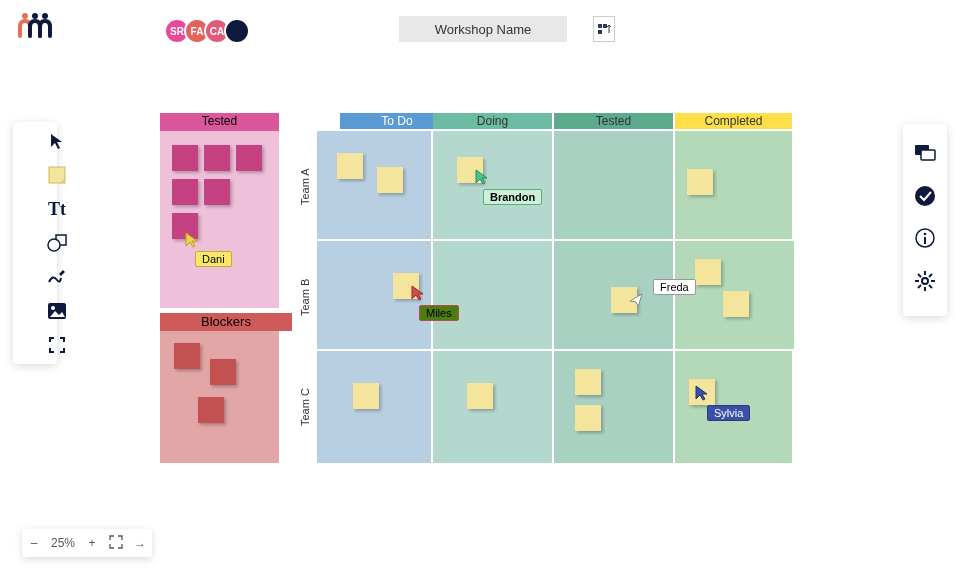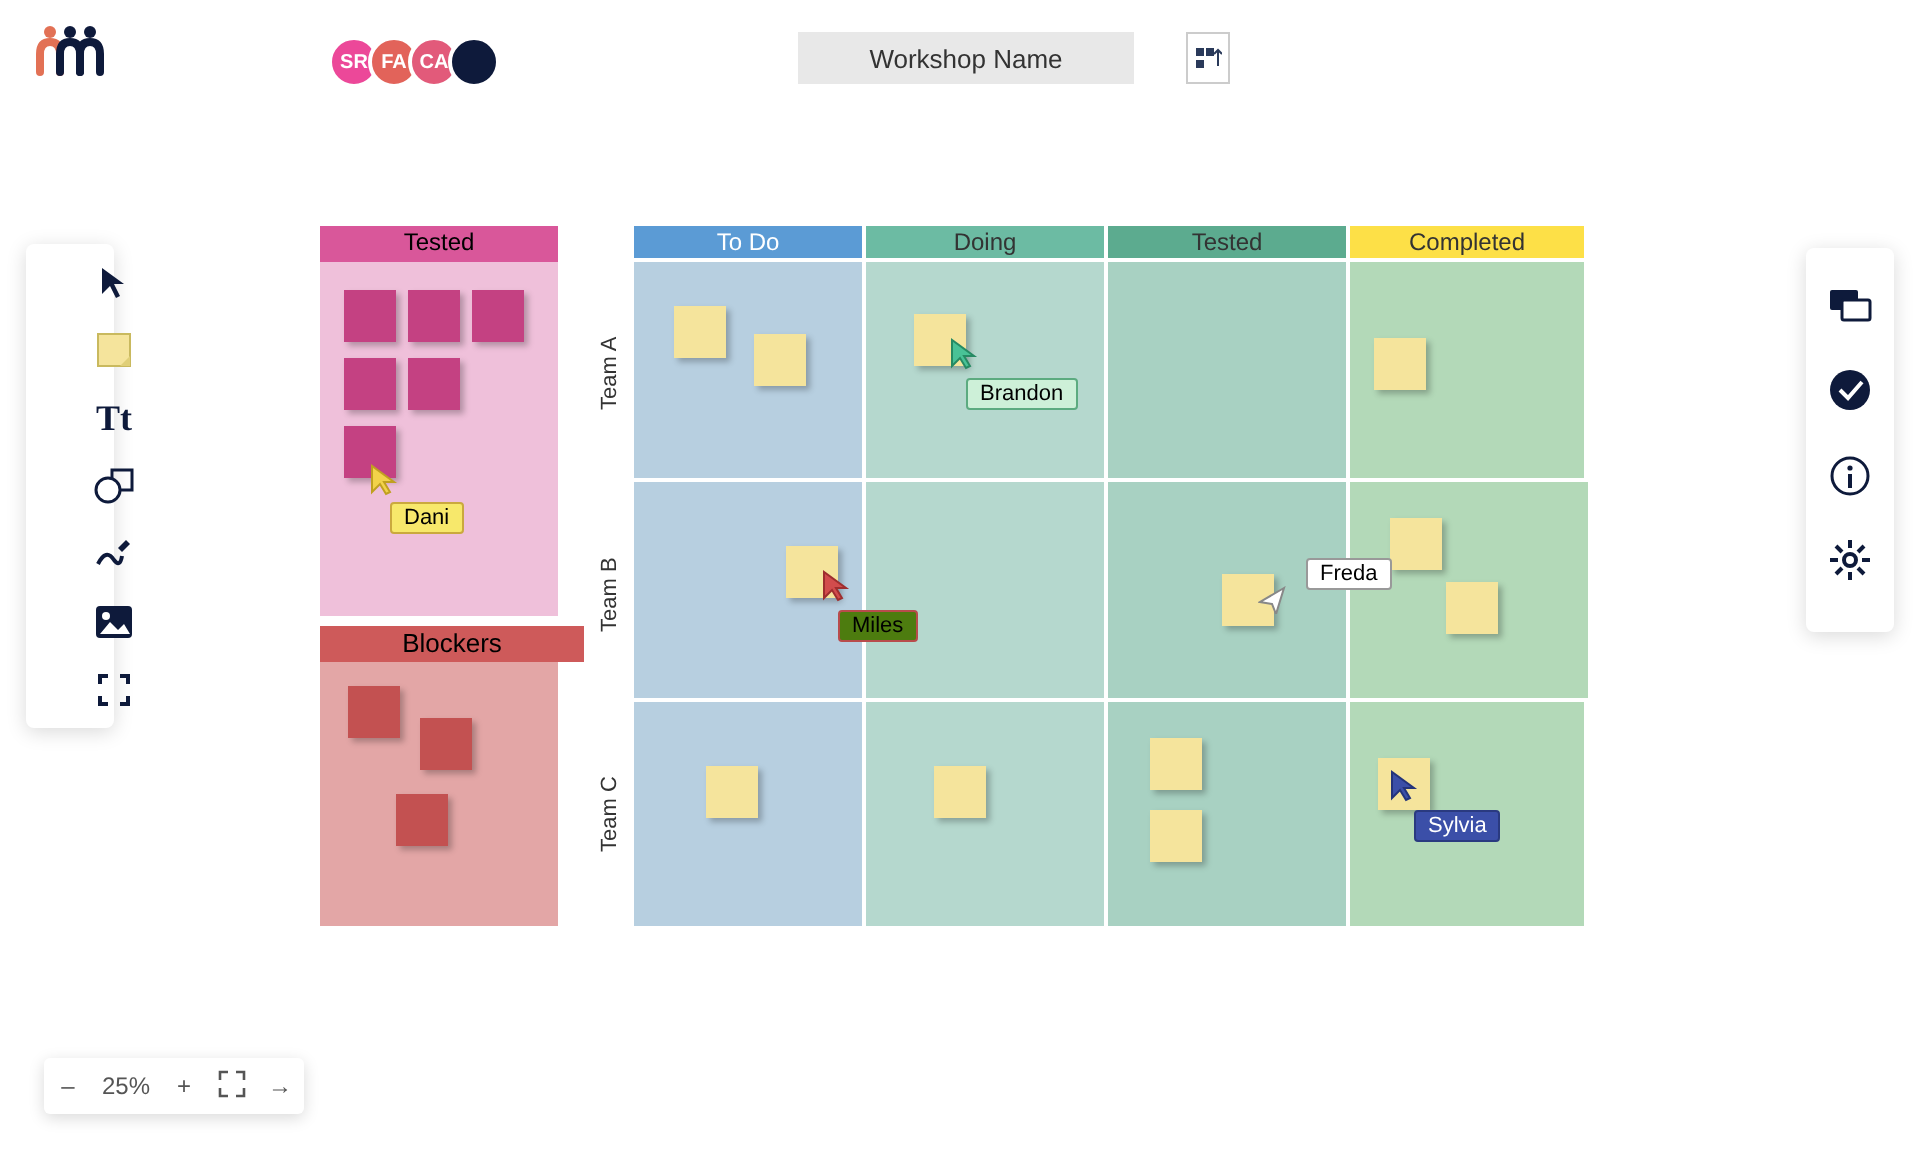--- a/index.html
+++ b/index.html
@@ -30,32 +30,32 @@
   .row-l { position: absolute; left: 139px; width: 16px; font-size: 11px; writing-mode: vertical-rl; transform: rotate(180deg); text-align: center; color: #333; }
   
   .backlog-head   { left: 0;   width: 119px; top: 0;  height: 18px; background: #d9579a; color:#000; }
   .backlog-body   { position: absolute; left: 0; top: 18px; width: 119px; height: 177px; background: #efc0da; }
   .blockers-head  { position: absolute; left: 0; top: 200px; width: 132px; height: 18px; background: #ce5a5a; font-size:13px; text-align:center; line-height:18px; }
   .blockers-body  { position: absolute; left: 0; top: 218px; width: 119px; height: 132px; background: #e3a6a6; }
   
   .grid { position: absolute; left: 157px; top: 0; width: 475px; height: 350px; }
   .cell { position: absolute; }
   .hdr { height: 16px; top: 0; }
-  .c-todo  { background: #b7cfe0; } .h-todo  { background: #5b9bd5; color:#fff;}
+  .c-todo  { background: #b7cfe0; } .h-todo  { background: #5b9bd5; color:#fff;margin-left:23px;}
   .c-doing { background: #b5d8ce; } .h-doing { background: #6cbba3; }
   .c-test  { background: #a8d1c2; } .h-test  { background: #5cab8f; }
   .c-done  { background: #b3d9b8; } .h-done  { background: #fde047; }
   
   .note { position: absolute; width: 26px; height: 26px; background: #f5e49c; box-shadow: 2px 2px 3px rgba(0,0,0,.25); }
   .note-pink { background: #c44182; }
   .note-red  { background: #c35151; }
   
   .cursor-tag { position: absolute; font-size: 11px; padding: 1px 6px; border: 1px solid #888; background: #fff; border-radius: 2px; white-space: nowrap; }
   .tag-dani    { background: #f7e86b; border-color:#caa93e; }
-  .tag-brandon { background: #cdf0d8; border-color:#5cab80; }
+  .tag-brandon { background: #cdf0d8; border-color:#5cab80;font-weight:bold; }
   .tag-miles   { background: #4d7c0f; border-color:#b84c4c; color:#000; }
   .tag-freda   { border-color:#999; }
   .tag-sylvia  { background: #3b4fa8; border-color:#2a3a80; color:#fff; }
   .cursor-arrow { position:absolute; }
   
   
   .zoombar { position: absolute; left: 22px; bottom: 18px; width: 130px; height: 28px; background: #fff; box-shadow: 0 2px 8px rgba(0,0,0,.15); border-radius: 3px; display: flex; align-items: center; font-size: 12px; color:#333; }
   .zb { width: 24px; text-align: center; cursor: pointer; color:#555; }
   .zb.pct { width: 34px; cursor:default; }
 </style>

